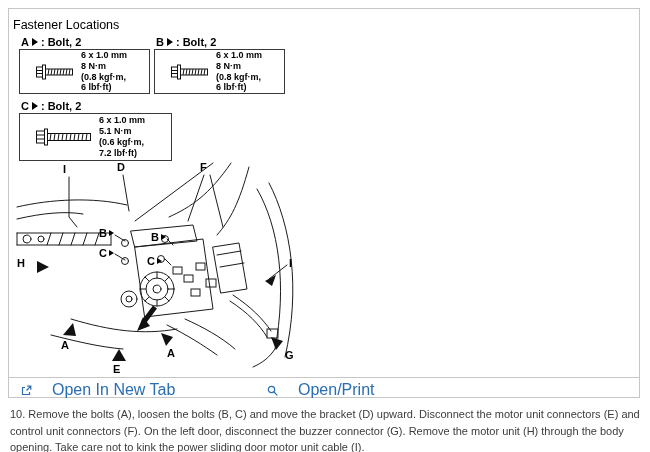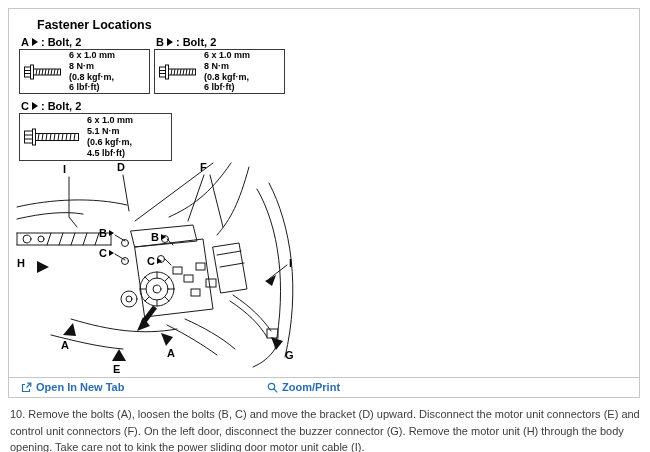--- a/index.html
+++ b/index.html
@@ -3,40 +3,40 @@
 <meta charset="utf-8">
 <style>
   * { box-sizing: border-box; margin: 0; padding: 0; }
   html,body { background:#fff; }
   body { font-family: "Liberation Sans", sans-serif; }
   .page { position:relative; width:650px; height:452px; background:#fff; overflow:hidden; }
 
   .figure-box { position:absolute; left:8px; top:8px; width:632px; height:390px;
                 border:1px solid #c6c6c6; background:#fff; }
 
-  .fig-title { position:absolute; left:28px; top:9px; font-size:12.5px; font-weight:bold; color:#000; }
+  .fig-title { position:absolute; left:4px; top:9px; font-size:12.5px; font-weight:normal; color:#000; }
 
   .f-label { position:absolute; font-size:11px; font-weight:bold; color:#000;
              display:flex; align-items:center; gap:3px; white-space:nowrap; }
   .tri { width:0; height:0; border-left:6px solid #000; border-top:4px solid transparent;
          border-bottom:4px solid transparent; display:inline-block; }
   .f-box { position:absolute; border:1px solid #3a3a3a; display:flex; align-items:center;
-           gap:7px; padding:3px 4px; background:#fff; }
+           gap:7px; padding:3px 16px; background:#fff; }
   .f-spec { font-size:9px; font-weight:bold; line-height:1.22; color:#000; white-space:nowrap; }
 
   .diagram { position:absolute; left:6px; top:152px; width:302px; height:216px; }
   .diagram svg.art { position:absolute; left:0; top:0; }
   .dlabel { position:absolute; font-size:11px; font-weight:bold; color:#000;
             display:flex; align-items:center; gap:2px; }
   .dlabel .tri { border-left-width:5px; border-top-width:3.5px; border-bottom-width:3.5px; }
 
   .toolbar { position:absolute; left:0; bottom:0; width:100%; height:20px;
              border-top:1px solid #c6c6c6; background:#fff; }
-  .link { position:absolute; top:3px; display:flex; align-items:center; gap:4px;
-          font-size:11px; color:var(--link-color,#2a6db3); text-decoration:none; cursor:pointer;font-weight:bold; }
+  .link { position:absolute; top:3px; display:flex; align-items:center; gap:20px;
+          font-size:16px; color:var(--link-color,#2a6db3); text-decoration:none; cursor:pointer; }
   .link-open { left:12px; }
   .link-zoom { left:258px; }
 
   .instruction { position:absolute; left:10px; top:406px; width:634px;
                  font-size:11px; line-height:1.5; color:#3c3c3c; }
 </style>
 </head>
 <body>
 
 <div class="page">
@@ -103,21 +103,21 @@
           <path d="M0.5,7 H8.5 M0.5,11 H8.5" fill="none"></path>
           <rect x="8.5" y="1" width="3" height="16"></rect>
           <rect x="11.5" y="5.5" width="43" height="7"></rect>
           <path d="M15,5.5 L14,12.5 M19,5.5 L18,12.5 M23,5.5 L22,12.5 M27,5.5 L26,12.5 M31,5.5 L30,12.5 M35,5.5 L34,12.5 M39,5.5 L38,12.5 M43,5.5 L42,12.5 M47,5.5 L46,12.5 M51,5.5 L50,12.5" fill="none"></path>
         </g>
       </svg>
       <div class="f-spec">
         <div>6 x 1.0 mm</div>
         <div>5.1 N·m</div>
         <div>(0.6 kgf·m,</div>
-        <div>4.5 lbf·ft)</div>
+        <div>7.2 lbf·ft)</div>
       </div>
     </div>
 
     <div class="diagram">
       <svg class="art" width="302" height="216" viewBox="0 0 302 216">
         <g stroke="#1b1b1b" fill="none" stroke-width="1" stroke-linecap="round">
 
           <path d="M198,2 L120,60"></path>
           <path d="M216,2 C194,34 176,46 154,56"></path>
           <path d="M2,46 C36,38 78,36 112,44"></path>
@@ -242,21 +242,21 @@
         </svg>
         <span>Open In New Tab</span>
       </a>
       <a class="link link-zoom">
         <svg width="11" height="11" viewBox="0 0 11 11">
           <g stroke="#2a6db3" fill="none" stroke-width="1.2">
             <circle cx="4.5" cy="4.5" r="3.2"></circle>
             <path d="M7,7 L10.3,10.3"></path>
           </g>
         </svg>
-        <span>Zoom/Print</span>
+        <span>Open/Print</span>
       </a>
     </div>
 
   </div>
 
   <p class="instruction">10. Remove the bolts (A), loosen the bolts (B, C) and move the bracket (D) upward. Disconnect the motor unit connectors (E) and control unit connectors (F). On the left door, disconnect the buzzer connector (G). Remove the motor unit (H) through the body opening. Take care not to kink the power sliding door motor unit cable (I).</p>
 
 </div>
 
 </body></html>

